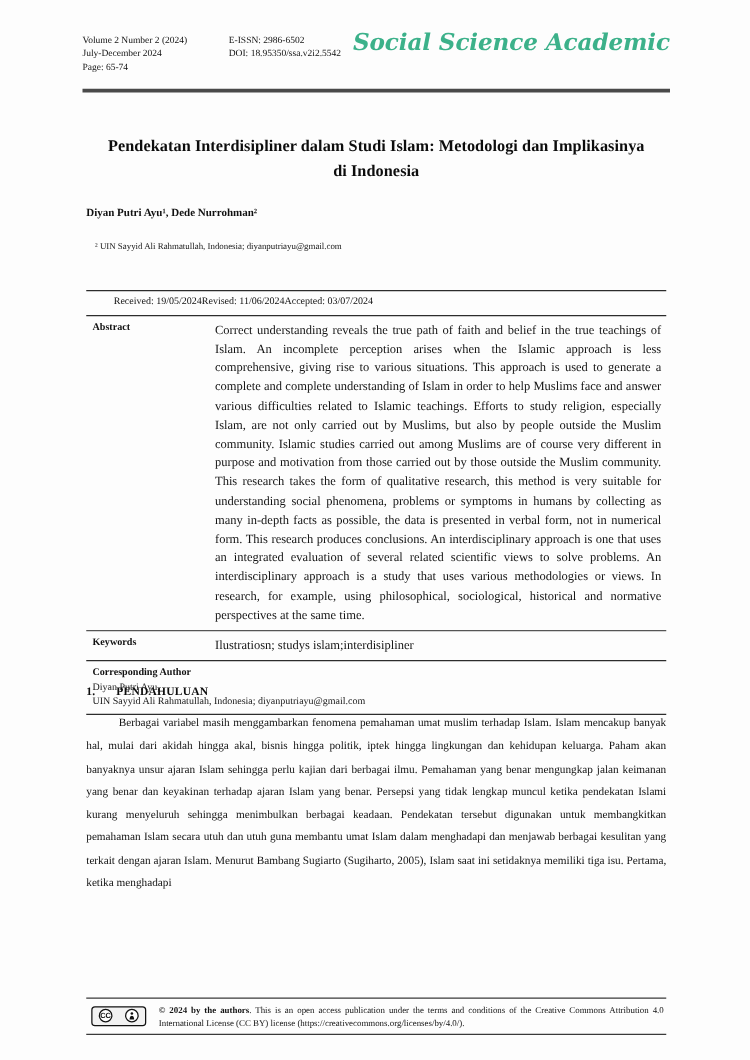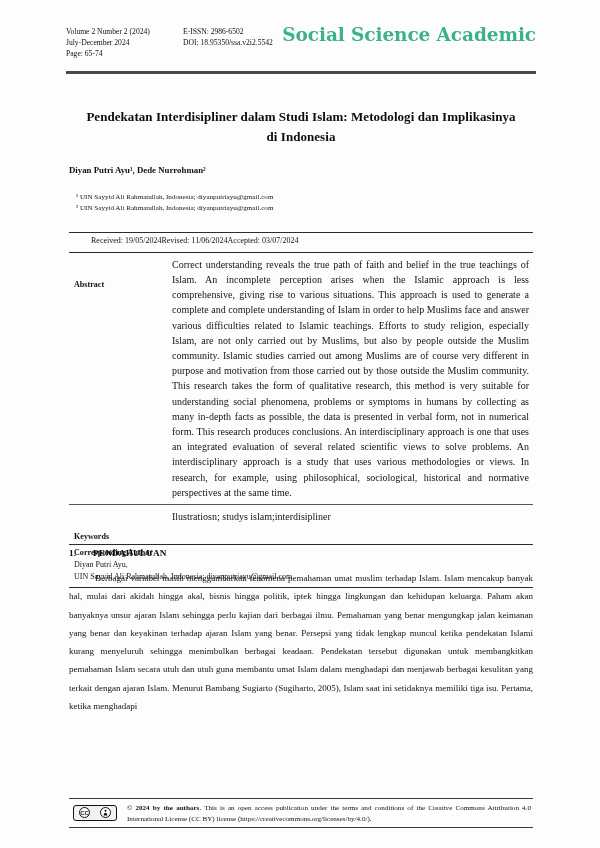--- a/index.html
+++ b/index.html
@@ -52,20 +52,21 @@
   }
   .mast-col.c1 { left: 0; }
   .mast-col.c2 { left: 117px; }
   .mast-col .ln { white-space: nowrap; }
   .journal-logo {
     position: absolute;
     right: 0;
     top: 24px;
     font-size: 18.5px;
     font-weight: bold;
+    font-style: italic;
     letter-spacing: -0.1px;
     color: #3cb18a;
     font-family: "DejaVu Serif", "Liberation Serif", serif;
     white-space: nowrap;
   }
   .mast-rule {
     position: absolute;
     left: 0;
     top: 71px;
     width: 470px;
@@ -138,21 +139,20 @@
     align-items: flex-start;
   }
   .row .lbl {
     width: 103px;
     flex: 0 0 103px;
     font-size: 8.1px;
     font-weight: bold;
     color: #111;
     padding: 4px 0 3px 5px;
     box-sizing: border-box;
-    margin-top: 23px;
   }
   .row .val {
     flex: 1;
     font-size: 10px;
     line-height: 1.52;
     color: #141414;
     text-align: justify;
     padding: 4px 4px 4px 0;
     box-sizing: border-box;
     hyphens: auto;
@@ -275,21 +275,20 @@
         <div class="journal-logo" style="color: rgb(60, 177, 138);">Social Science Academic</div>
         <div class="mast-rule"></div>
       </div>
 
       <div class="title-block">
         <div class="art-title">Pendekatan Interdisipliner dalam Studi Islam: Metodologi dan Implikasinya di Indonesia</div>
       </div>
 
       <div class="authors">
         <div class="author-line">Diyan Putri Ayu¹, Dede Nurrohman²</div>
-        <div class="affil">¹ UIN Sayyid Ali Rahmatullah, Indonesia; diyanputriayu@gmail.com</div>
         <div class="affil">² UIN Sayyid Ali Rahmatullah, Indonesia; diyanputriayu@gmail.com</div>
       </div>
 
       <div class="dates-wrap">
         <div class="rule-thin"></div>
         <div class="dates-row">
           <span>Received: 19/05/2024</span>
           <span>Revised: 11/06/2024</span>
           <span>Accepted: 03/07/2024</span>
         </div>

